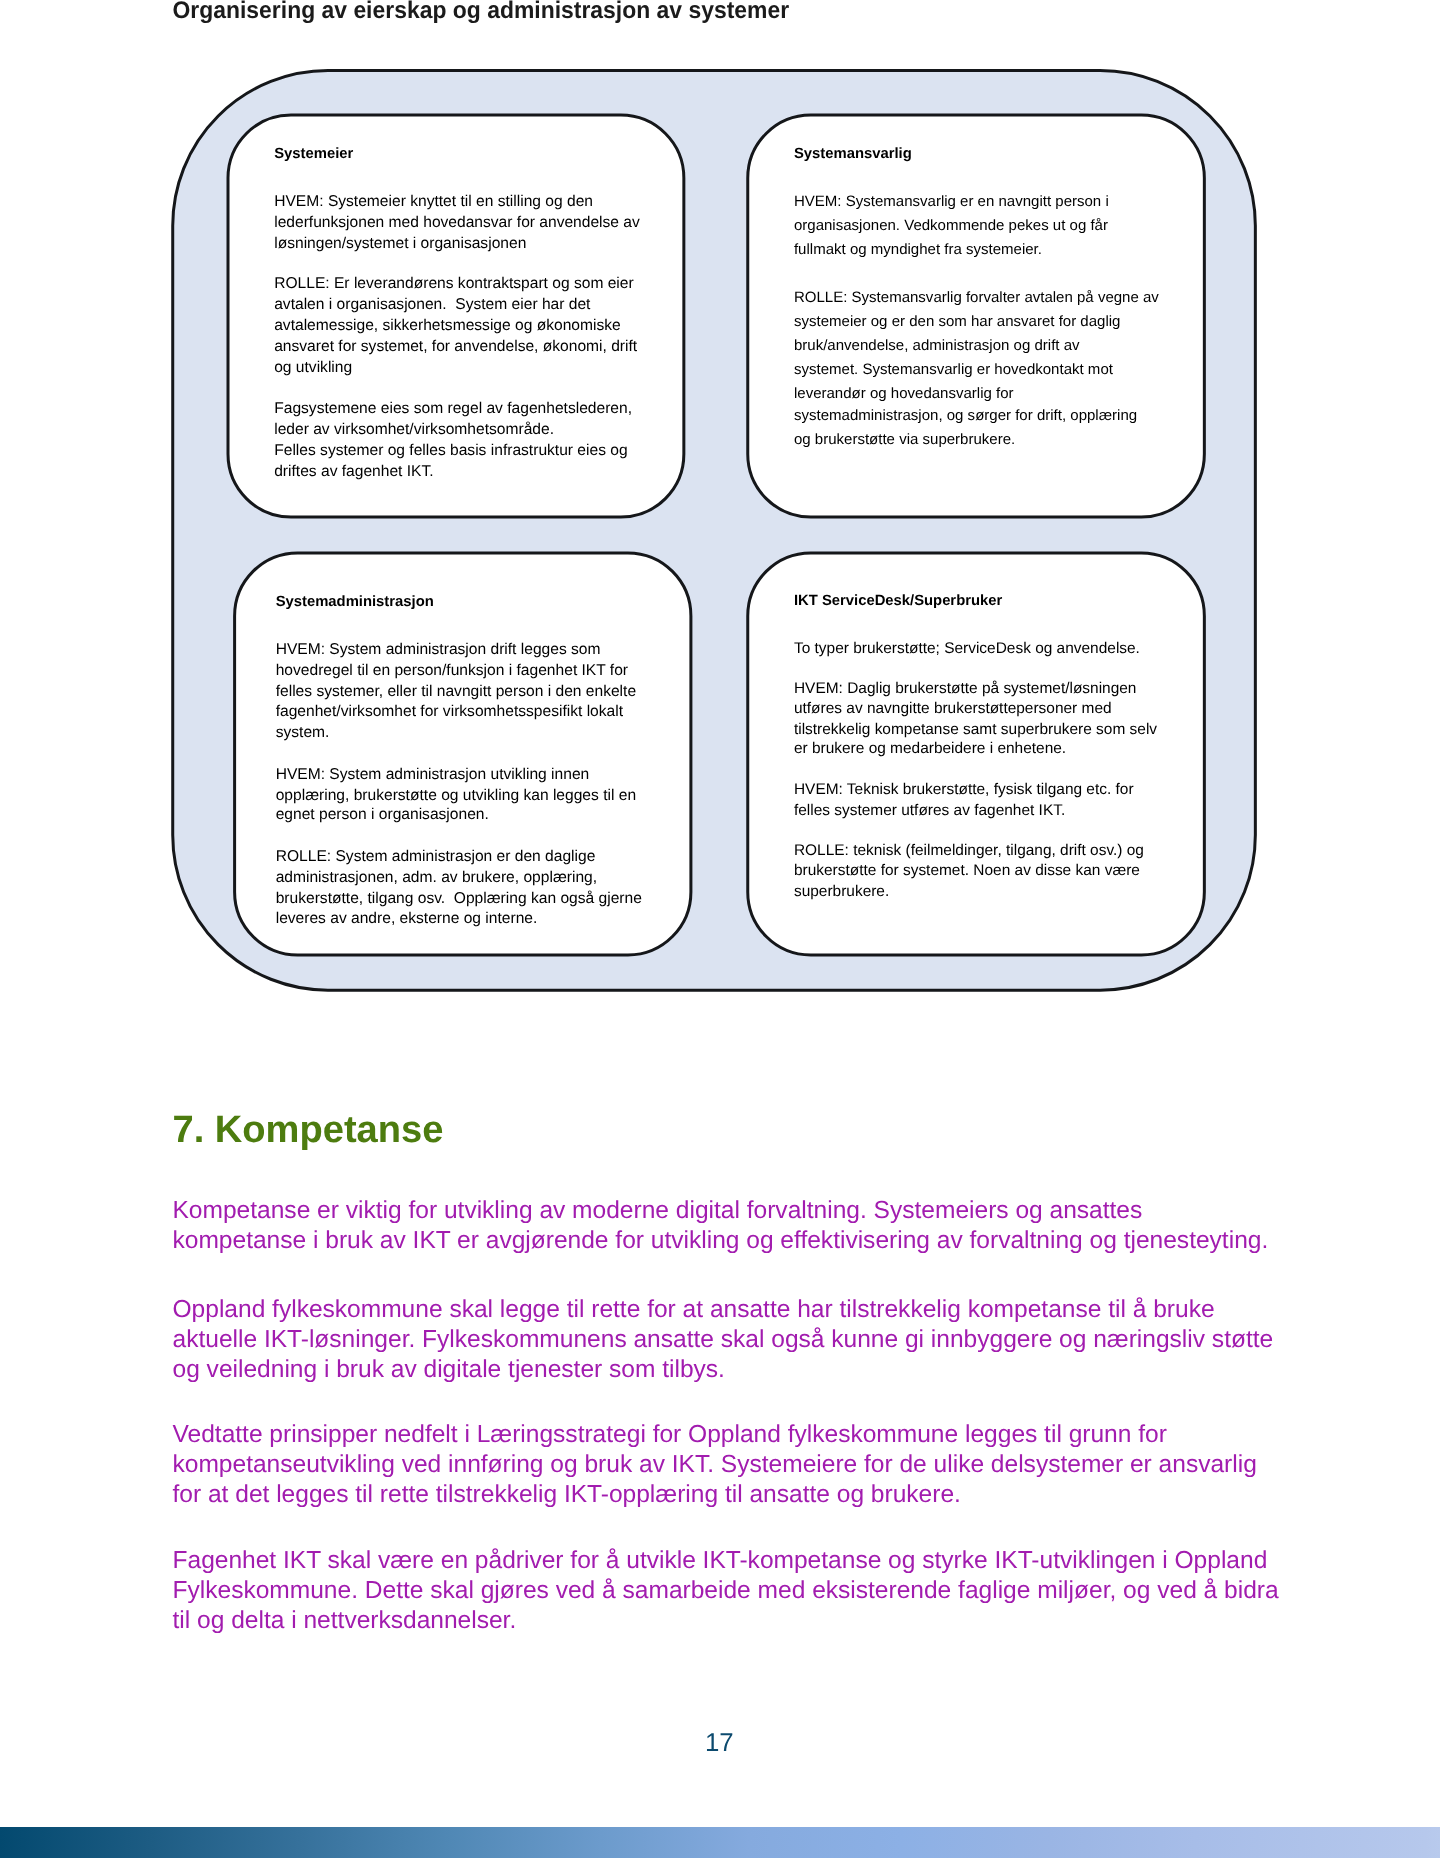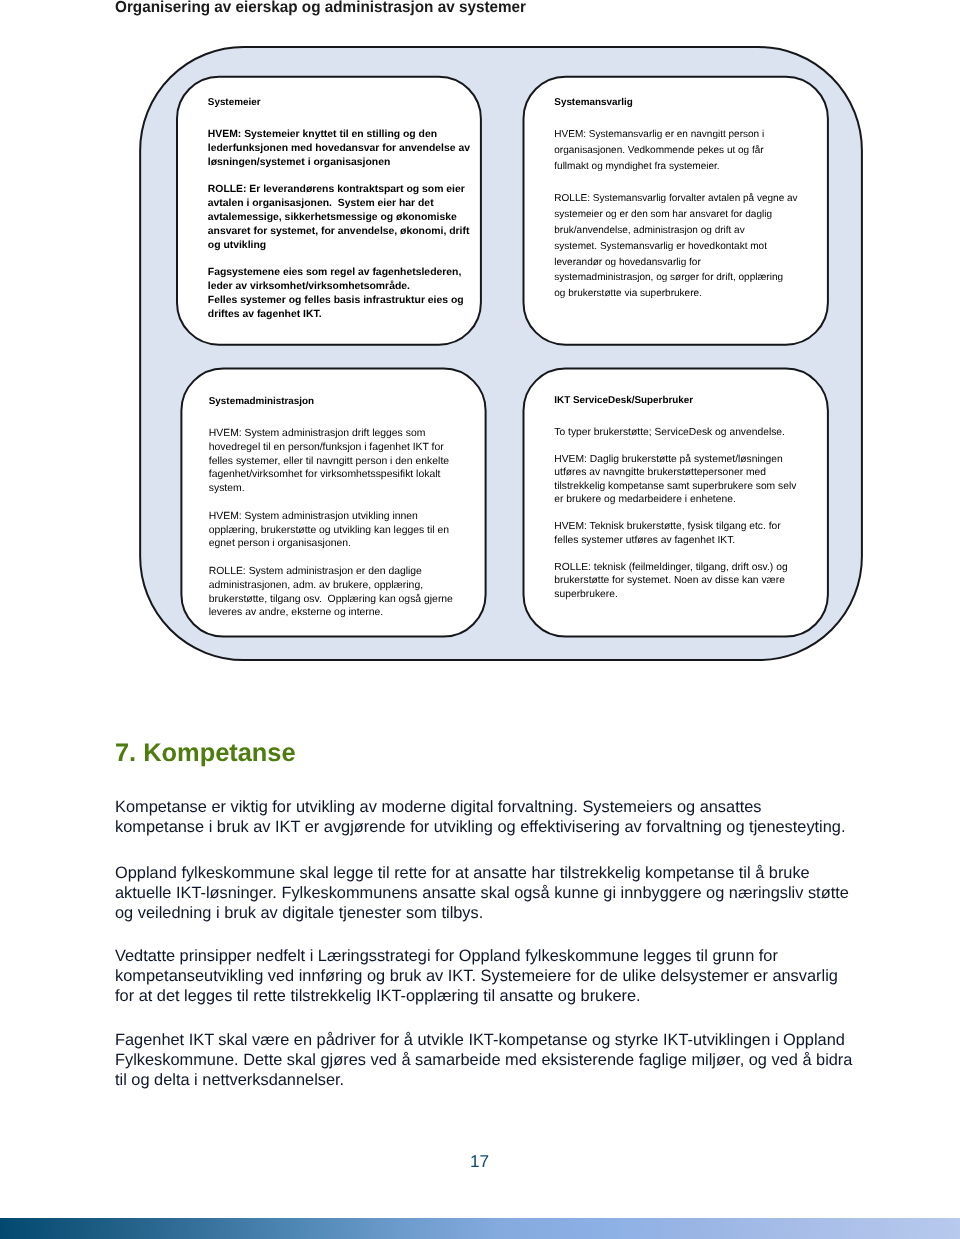--- a/index.html
+++ b/index.html
@@ -8,49 +8,49 @@
        font-family:"Liberation Sans",sans-serif;color:#000;
        -webkit-font-smoothing:antialiased;text-rendering:geometricPrecision;}
   .page{position:absolute;left:0;top:0;width:960px;height:1239px;transform:translateZ(0);}
 
   
   .doc-title{position:absolute;left:115.2px;top:-1.2px;font-size:16px;font-weight:bold;
              color:#1b1b1b;white-space:nowrap;line-height:17px;
              transform:scaleX(0.955);transform-origin:left top;}
 
   
-  .diagram{position:absolute;left:0;top:0;width:868px;height:1239px;margin-left:25px;}
+  .diagram{position:absolute;left:0;top:0;width:868px;height:1239px;}
   .diagram-shapes{position:absolute;left:0;top:0;width:960px;height:1239px;}
   .cell{position:absolute;}
   .cell-inner{position:absolute;left:30.8px;top:0;right:4px;white-space:nowrap;}
   .c3 .cell-inner{left:27.4px;}
   .cell-heading{font-weight:bold;position:absolute;top:0;left:0;}
   .cell-body{position:absolute;left:0;}
   .tline{white-space:pre;}
   .tline:empty::before{content:"\00a0";}
 
   .c1{left:152px;top:76.7px;width:304px;height:268px;}
   .c2{left:498.5px;top:76.7px;width:304.5px;height:268px;padding-left:18px;}
   .c3{left:156.4px;top:368.6px;width:304.2px;height:268px;}
   .c4{left:498.5px;top:368.6px;width:304.5px;height:268px;}
 
   .c1 .cell-heading{font-size:9.9px;top:20.3px;}
   .c2 .cell-heading{font-size:9.9px;top:20.3px;}
   .c3 .cell-heading{font-size:9.9px;top:27.2px;}
   .c4 .cell-heading{font-size:9.9px;top:26.3px;}
-  .c1 .cell-body{font-size:10.4px;line-height:13.8px;top:51.6px;font-weight:bold;}
+  .c1 .cell-body{font-size:10.4px;line-height:13.8px;top:51.6px;}
   .c3 .cell-body{font-size:10.4px;line-height:13.8px;top:58.5px;}
   .c2 .cell-body{font-size:10.02px;line-height:15.9px;top:50.6px;}
   .c4 .cell-body{font-size:10.3px;line-height:13.5px;top:57.4px;}
 
   
   .h2{position:absolute;left:115px;top:738px;font-size:25.4px;font-weight:bold;
       color:#4d7c0f;line-height:30px;white-space:nowrap;}
   .body-copy{position:absolute;left:115px;top:797.1px;width:800px;
-             font-size:16.38px;line-height:20.2px;color:#0f172a;}
+             font-size:16.38px;line-height:20.2px;color:#a21caf;}
   .bline{white-space:pre;}
   .para{margin:0 0 23.4px 0;}
   .para:first-child{margin-bottom:25.4px;}
   .para:nth-child(2){margin-bottom:22.4px;}
   .para:nth-child(3){margin-bottom:23px;}
   .para:last-child{margin-bottom:0;}
   .pagenum{position:absolute;left:0;top:1151px;width:960px;text-align:center;
            font-size:17.2px;color:#0c4a6e;}
   .pagenum span{position:relative;left:-0.5px;}
 

